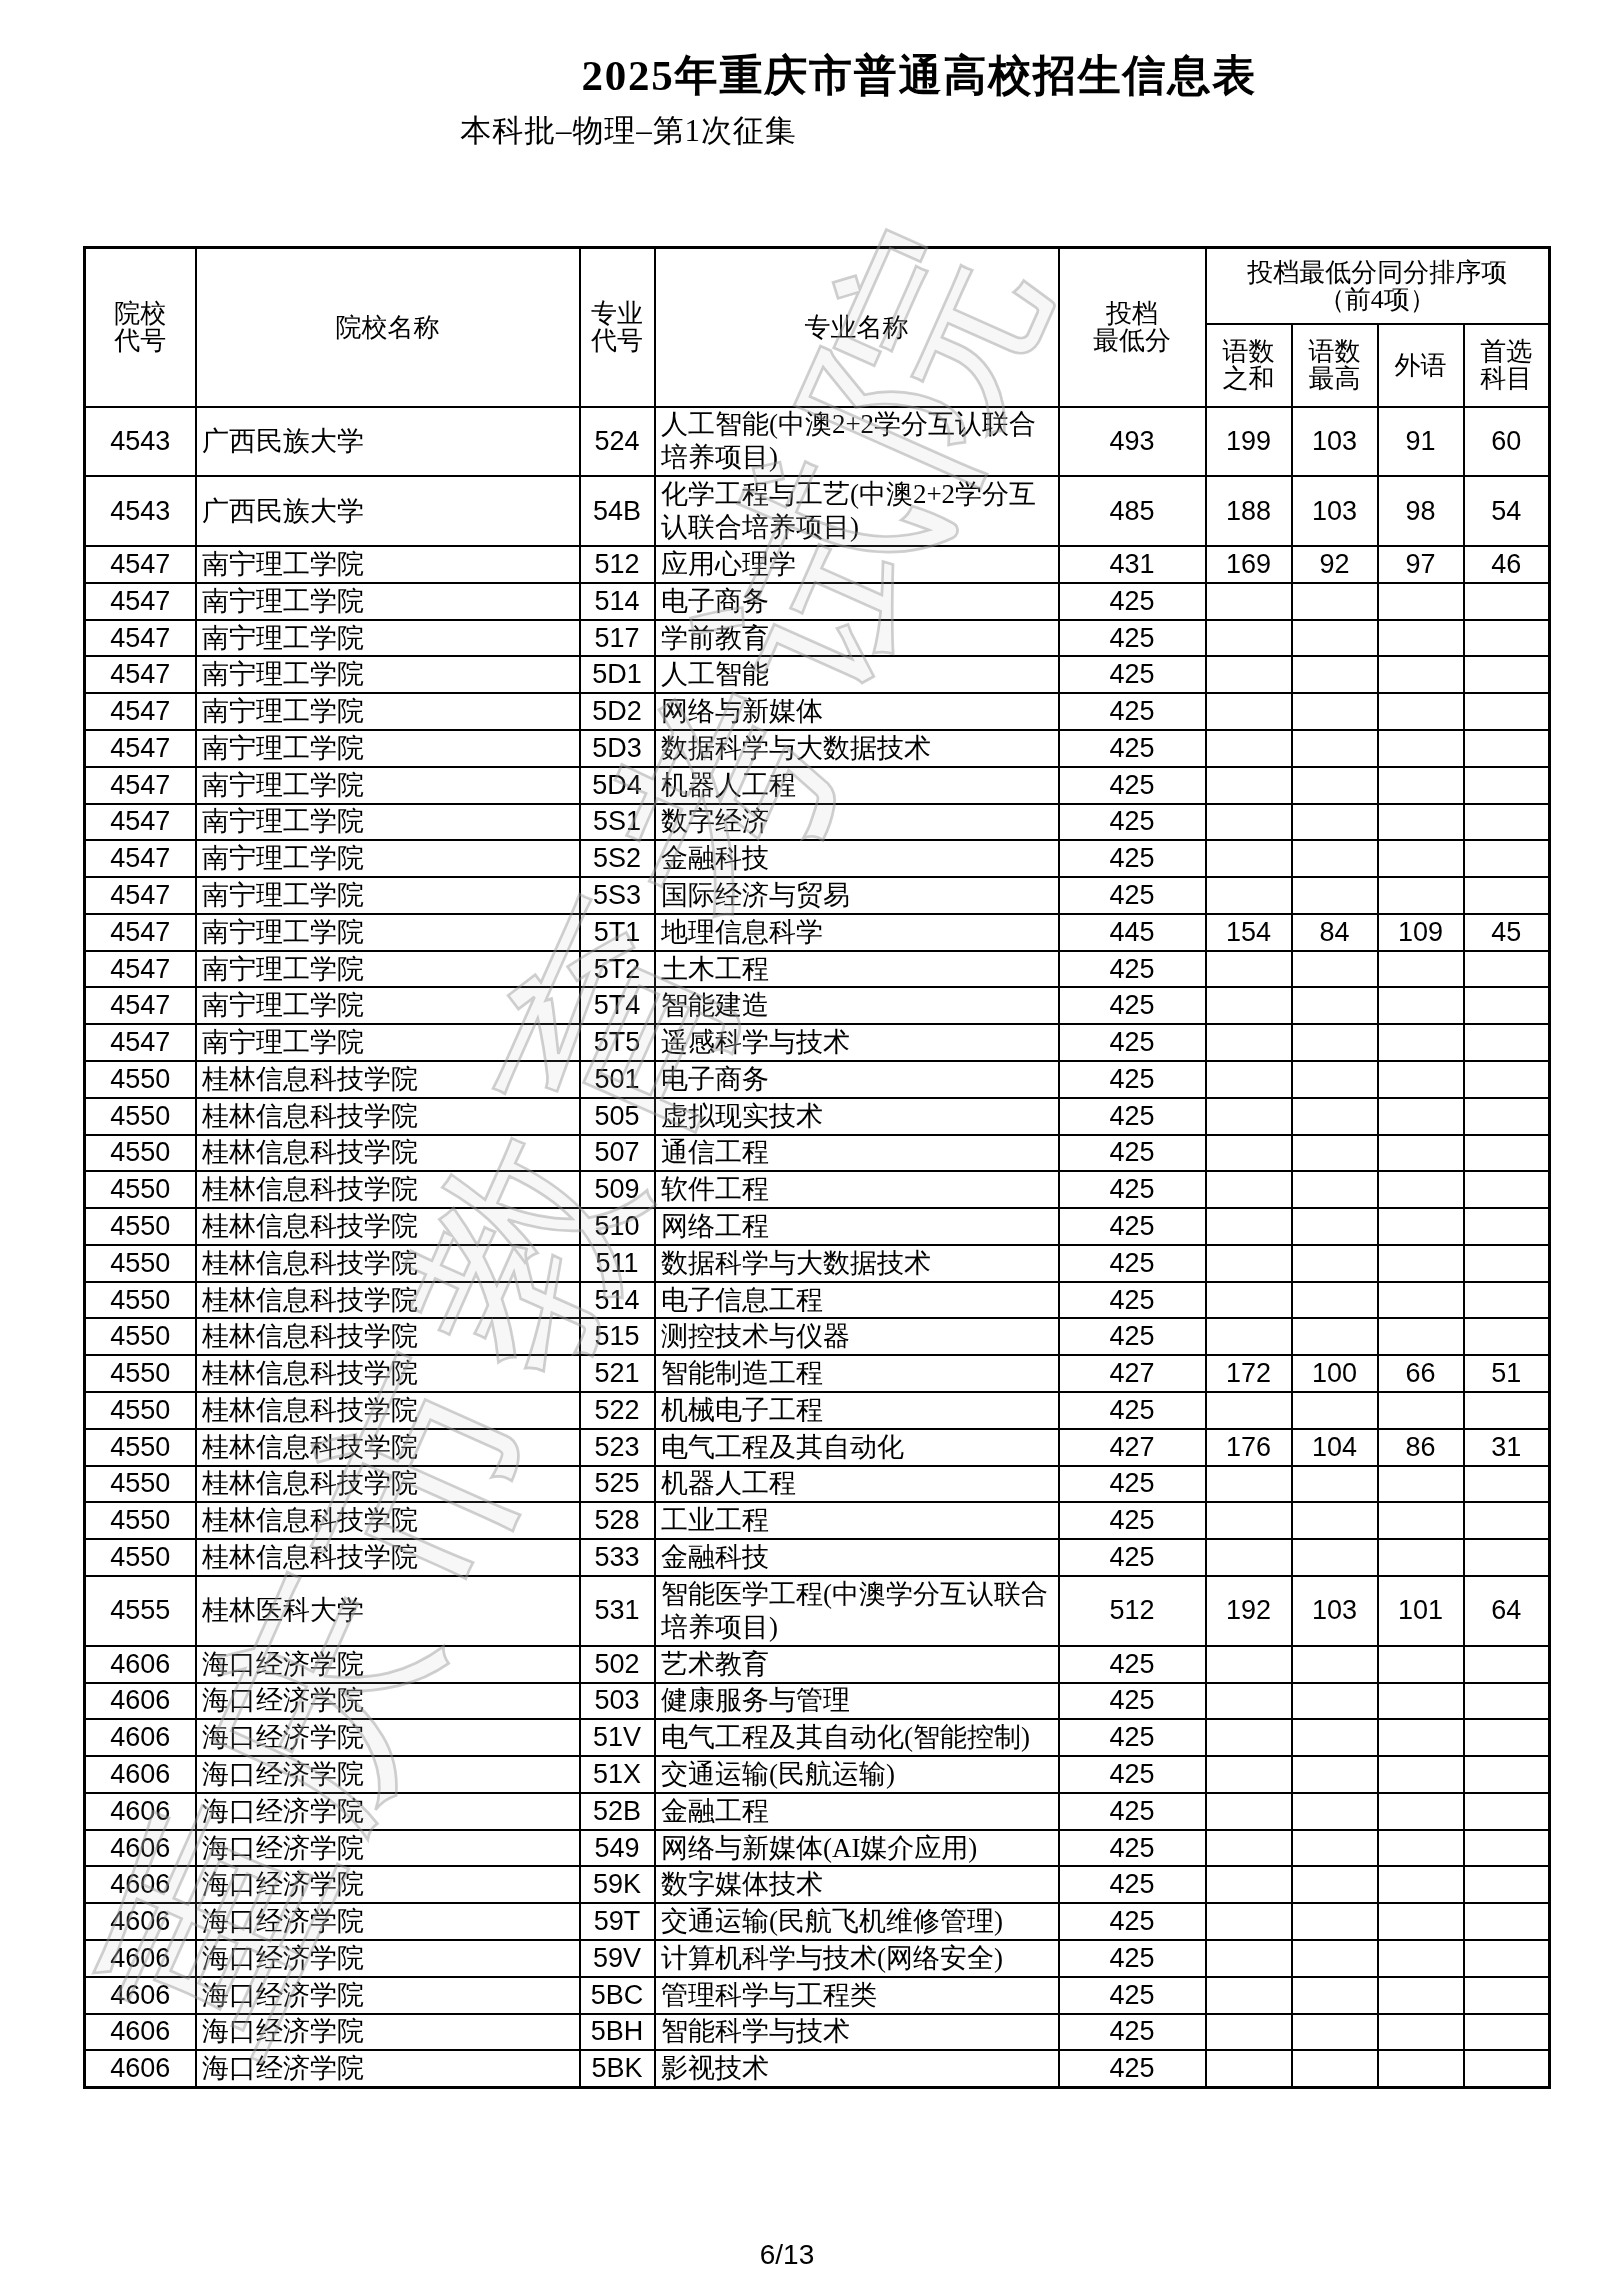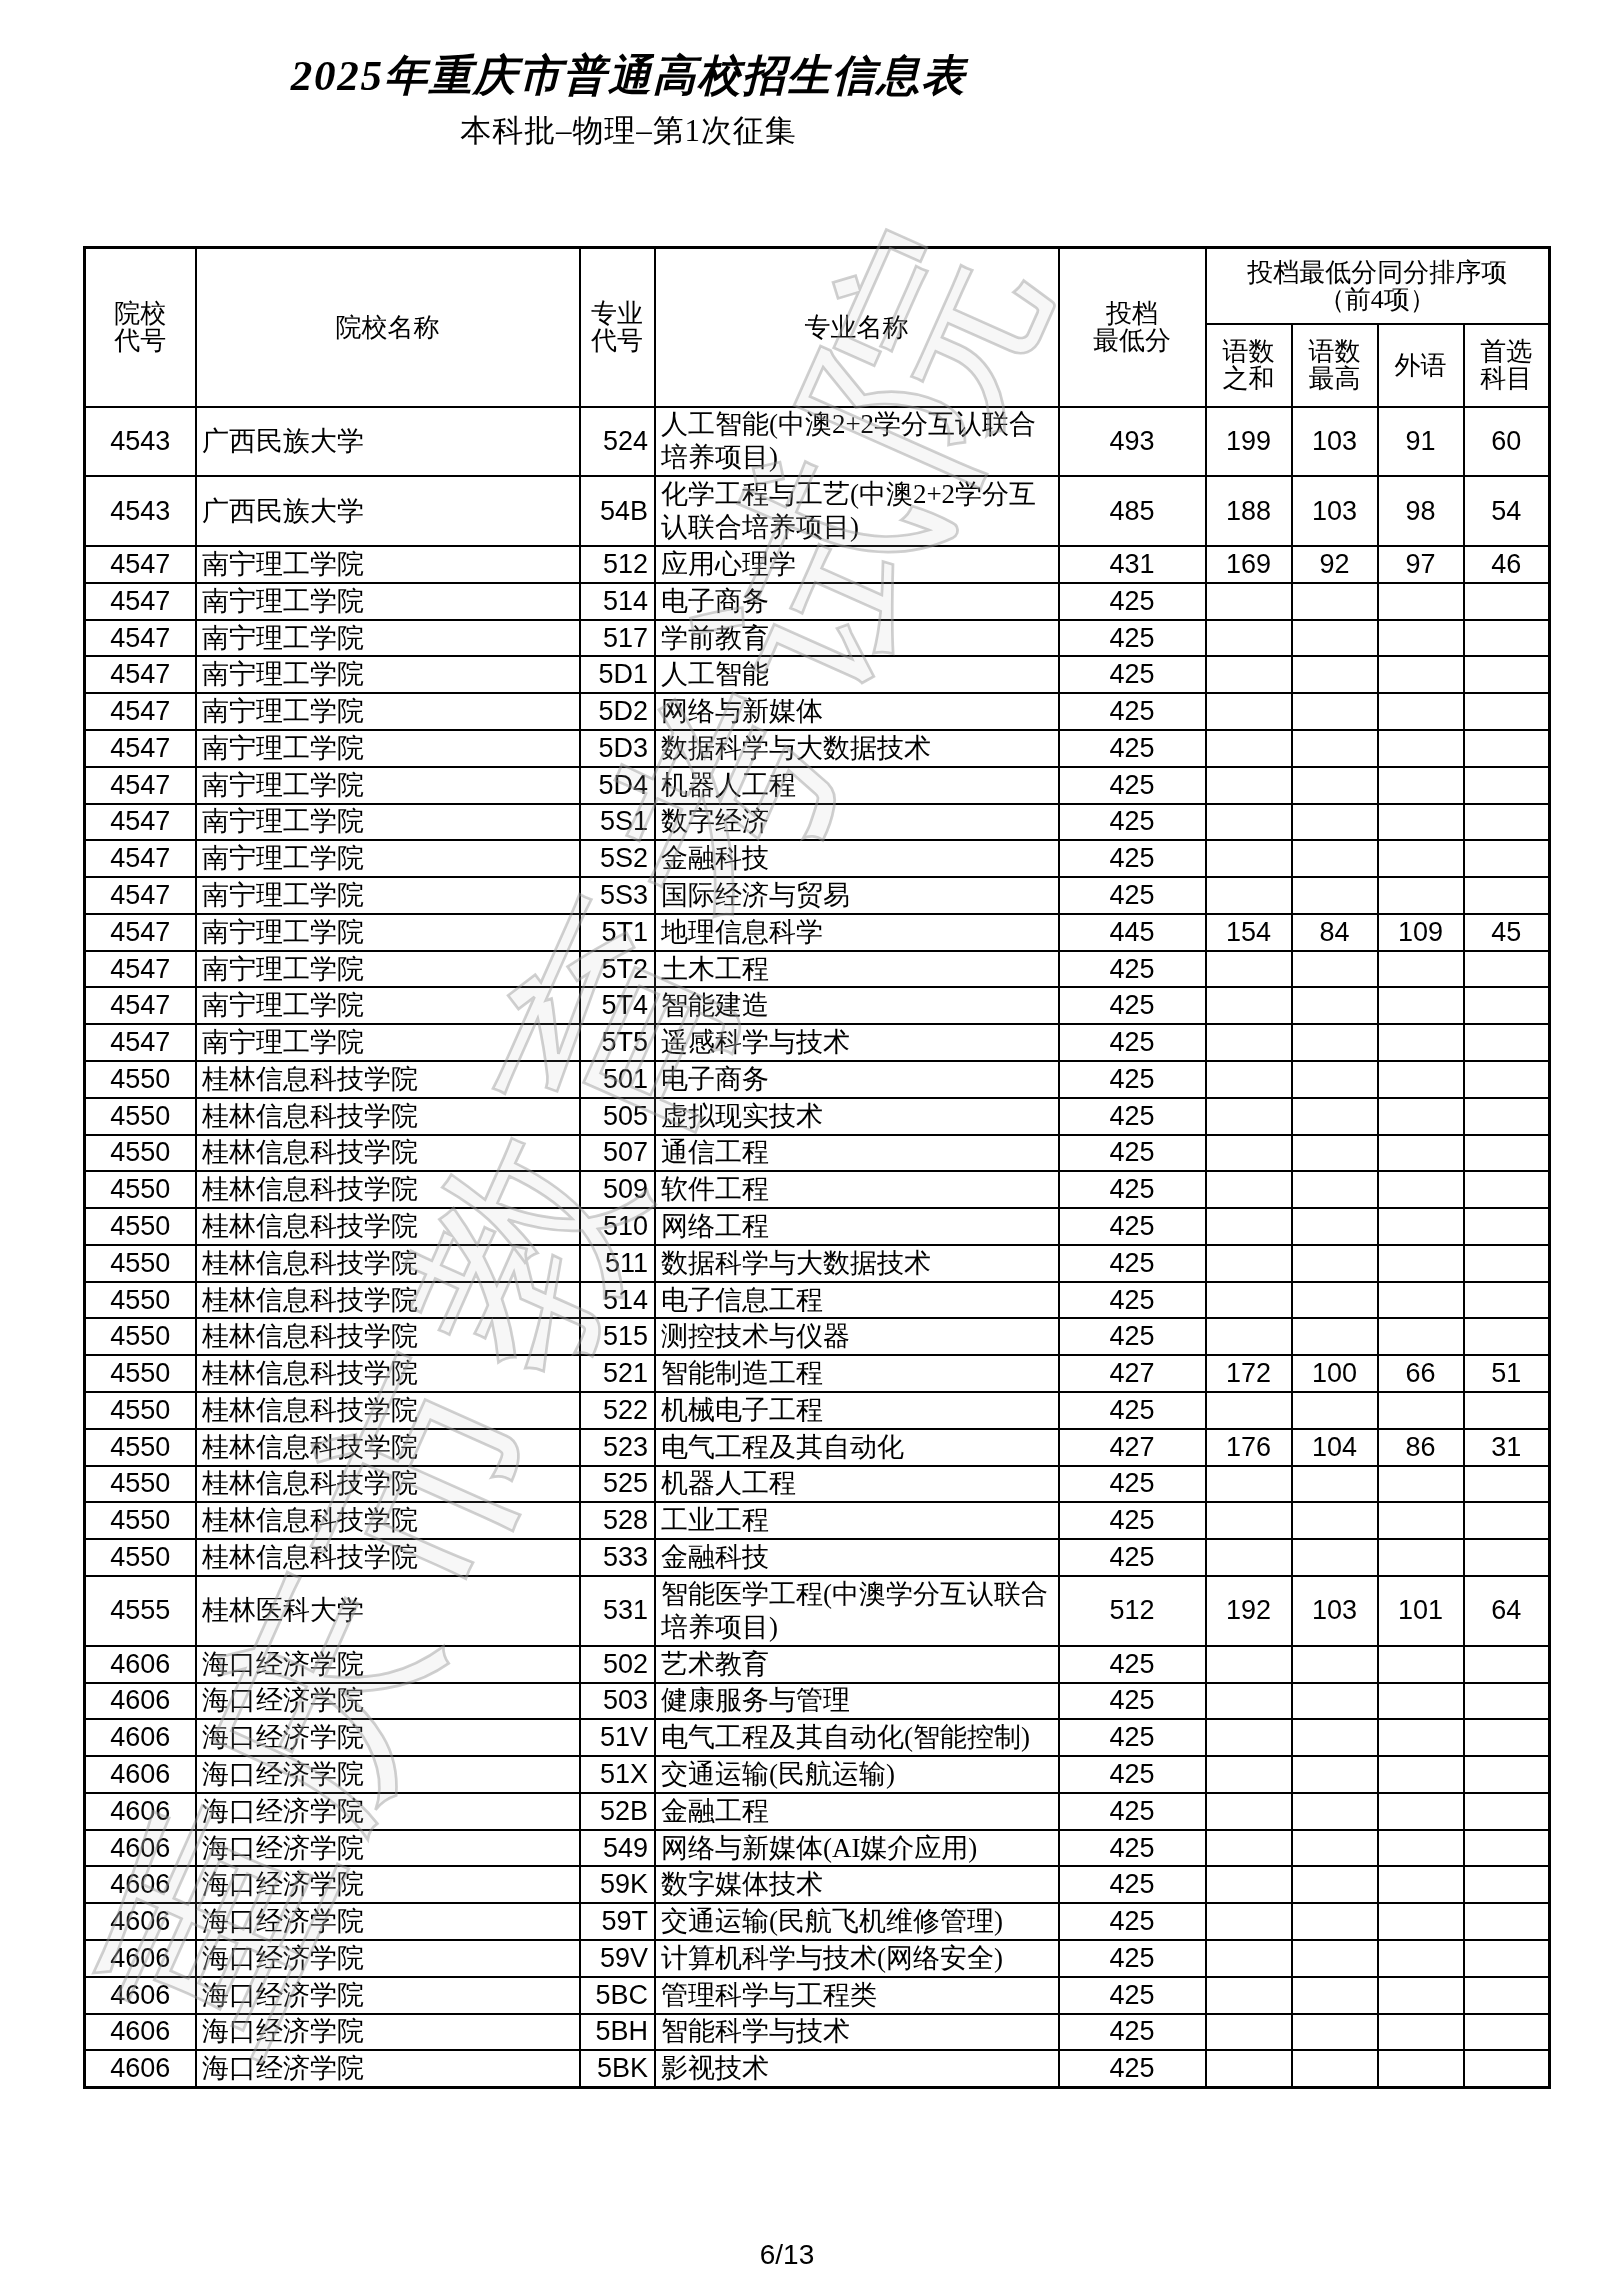--- a/index.html
+++ b/index.html
@@ -4,23 +4,22 @@
 <style>
   html,body{margin:0;padding:0;}
   body{
     width:1615px;height:2285px;background:#ffffff;position:relative;
     font-family:"Liberation Serif",serif;color:#000;
   }
   .page{position:absolute;inset:0;overflow:hidden;}
 
   .title{
     position:absolute;top:47px;left:0;width:1257px;margin:0;
-    text-align:center;font-size:43px;font-weight:bold;letter-spacing:1.8px;
+    text-align:right;font-size:43px;font-weight:bold;letter-spacing:1.8px;
     font-family:"Liberation Serif",serif;
-    font-style:italic;
   }
   .subtitle{
     position:absolute;top:110px;left:0;width:1257px;margin:0;
     text-align:center;font-size:31px;font-weight:normal;letter-spacing:0.9px;
     font-family:"Liberation Serif",serif;
   }
 
   table.adm{
     position:absolute;top:246px;left:83px;width:1465px;
     border-collapse:collapse;table-layout:fixed;
@@ -34,21 +33,21 @@
     font-weight:normal;text-align:center;white-space:pre-line;
     font-size:26px;line-height:27px;margin-top:20px;
   }
   .adm thead tr.h1{height:76px;}
   .adm thead tr.h2{height:83px;}
   th.left{text-align:left;}
   .adm tbody tr{height:24px;}
   .adm tbody td{font-size:27px;line-height:33px;}
   .c-code{text-align:center;font-family:"Liberation Sans","DejaVu Sans",sans-serif;font-size:28px;}
   .c-college{text-align:left;}
-  .c-mcode{text-align:right;font-family:"Liberation Sans","DejaVu Sans",sans-serif;font-size:28px;padding-left:3.6px;border-radius:24px;}
+  .c-mcode{text-align:center;font-family:"Liberation Sans","DejaVu Sans",sans-serif;font-size:28px;padding-left:3.6px;border-radius:24px;}
   .c-mname{text-align:left;margin-top:28px;}
   .c-num{text-align:center;font-family:"Liberation Sans","DejaVu Sans",sans-serif;font-size:28px;}
 
   .watermark{
     position:absolute;left:579px;top:1131px;z-index:5;pointer-events:none;
     transform:translate(-50%,-50%) rotate(-66deg);
     font-size:226px;letter-spacing:20px;white-space:nowrap;
     color:rgba(175,175,175,0.10);
     -webkit-text-stroke:2.7px rgba(150,150,150,0.45);
     font-family:"Liberation Serif",serif;

